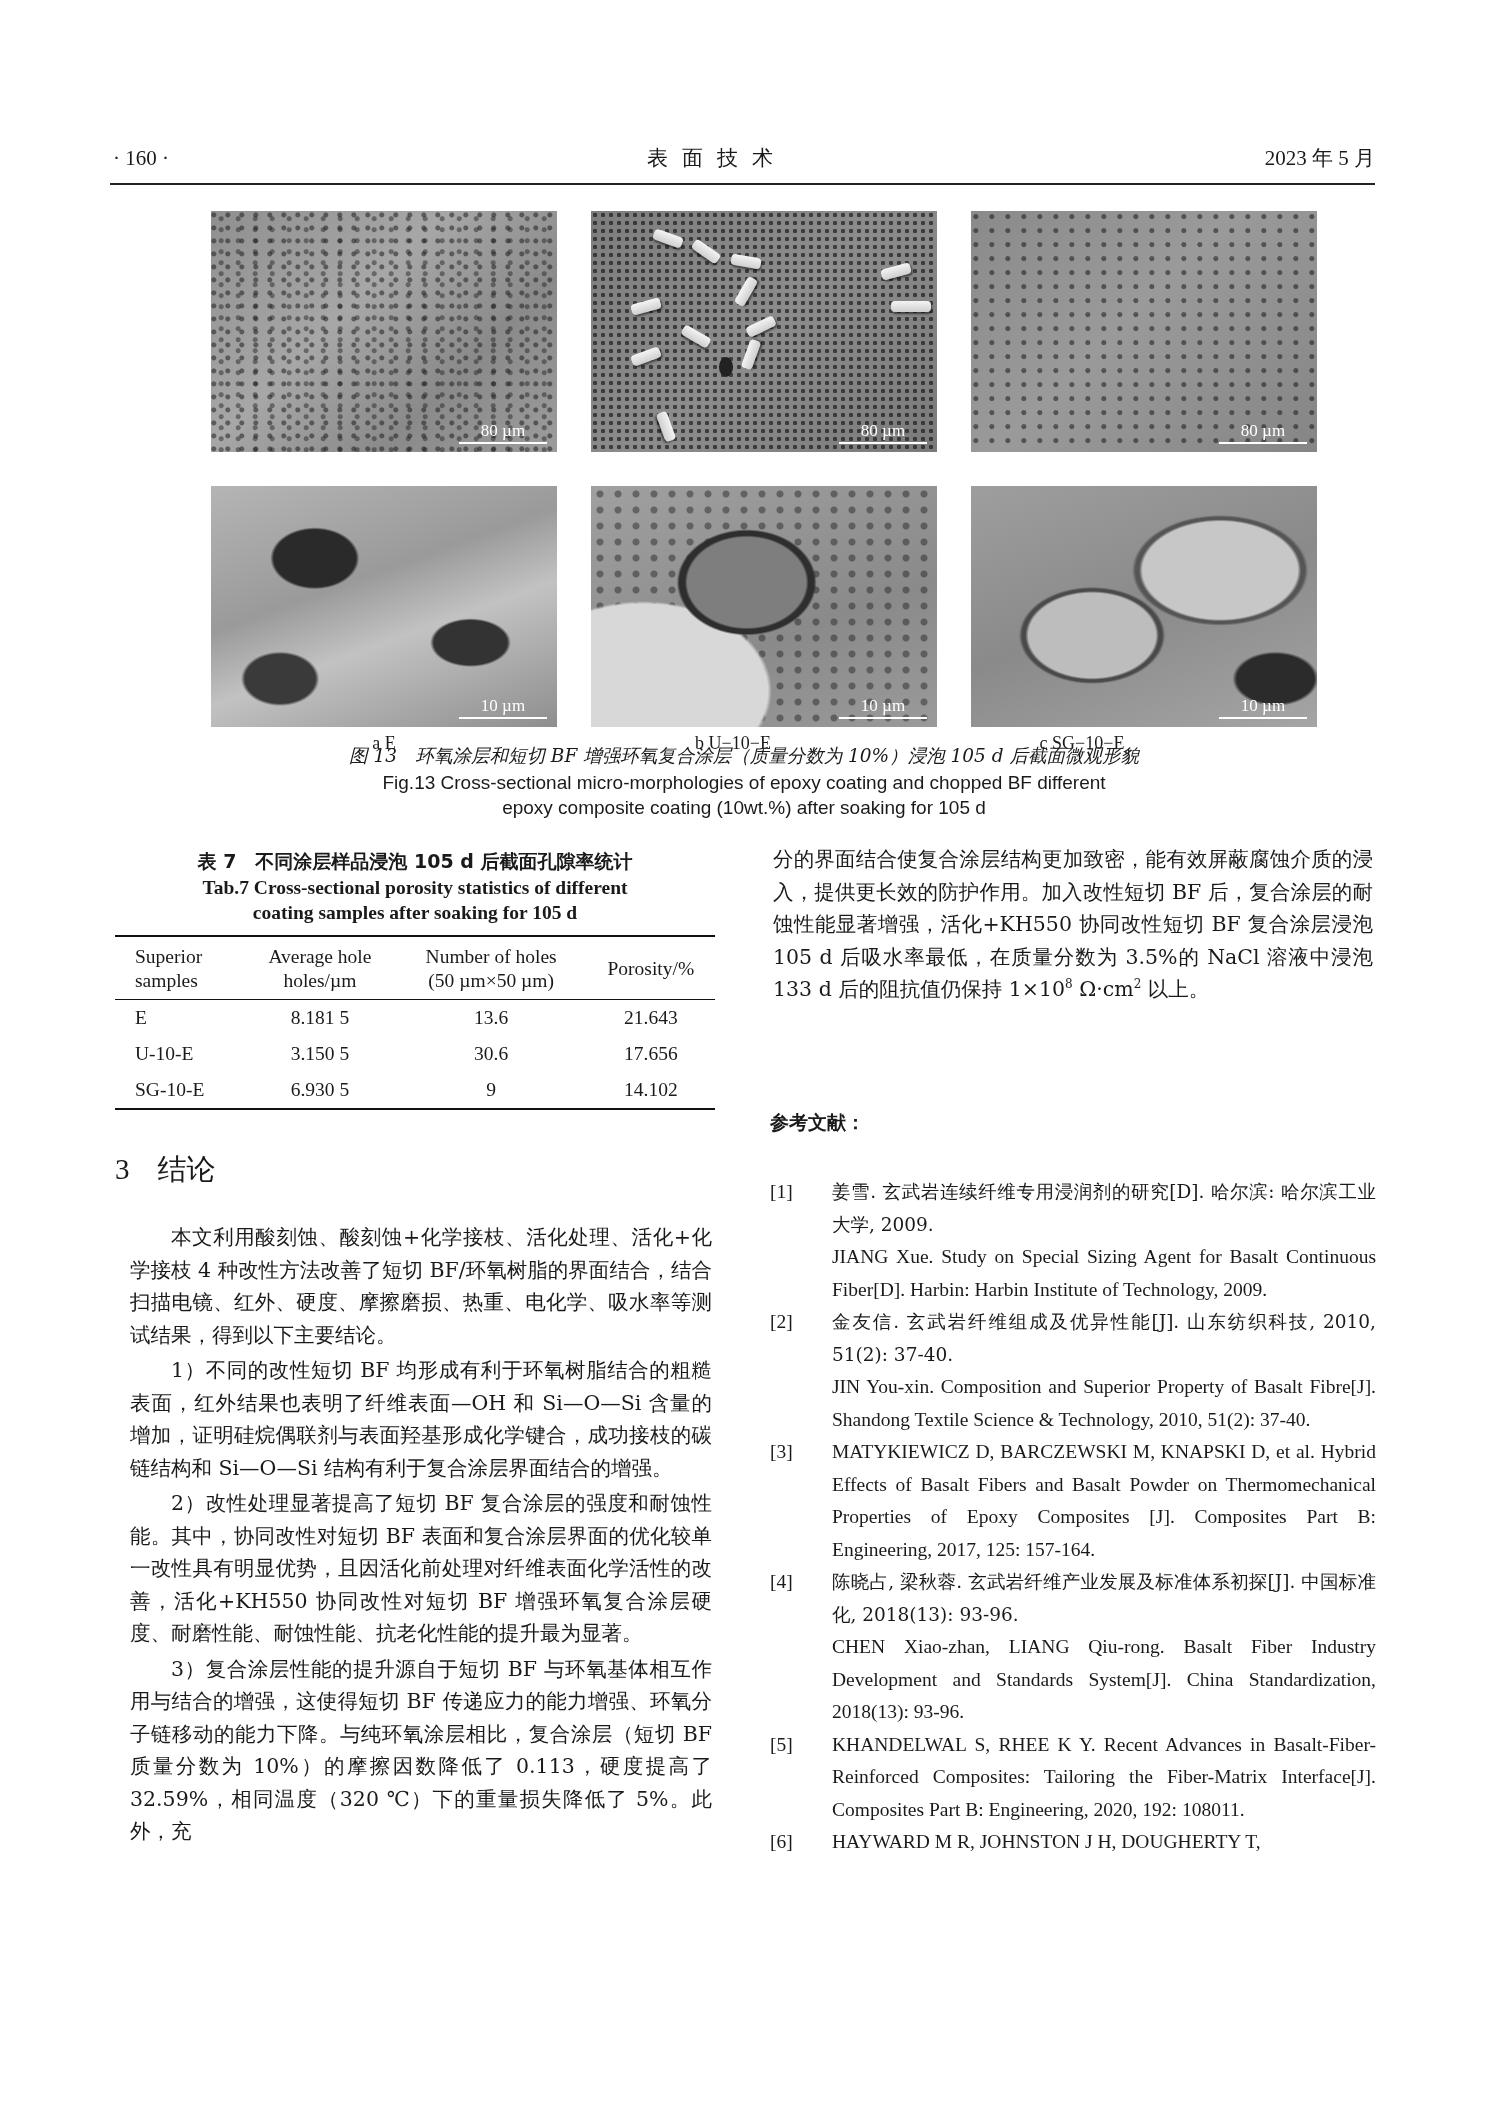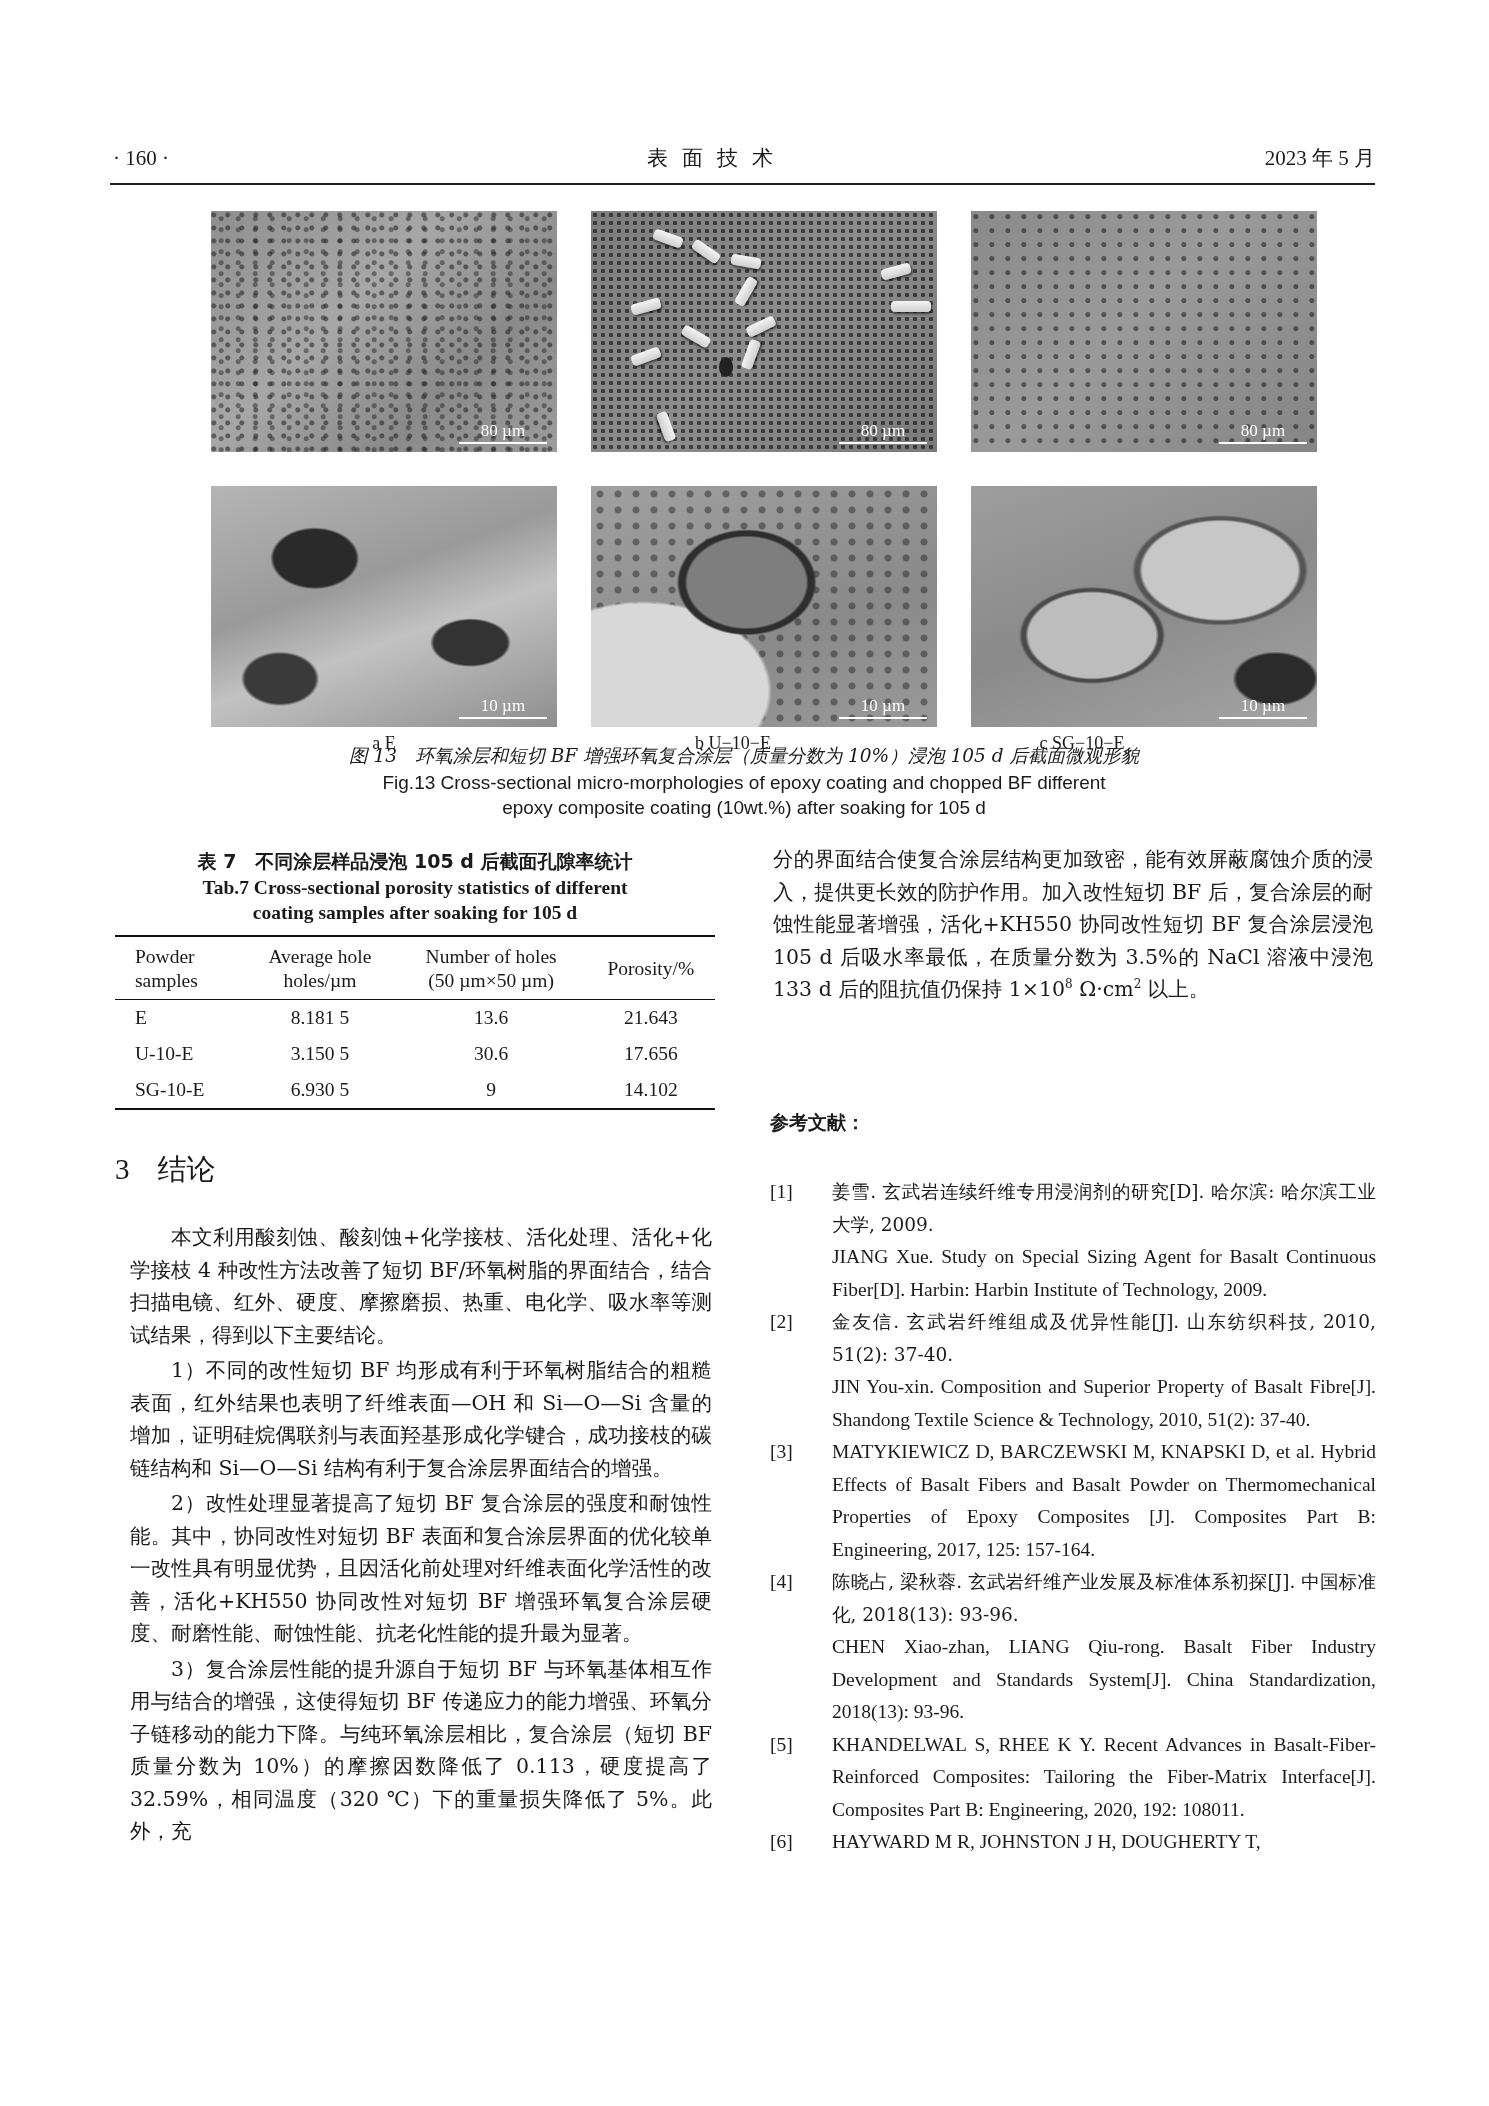--- a/index.html
+++ b/index.html
@@ -144,21 +144,21 @@
 
 <div class="leftcol">
   <div class="tab-cap">
     <div class="zh">表 7　不同涂层样品浸泡 105 d 后截面孔隙率统计</div>
     <div class="en">Tab.7 Cross-sectional porosity statistics of different</div>
     <div class="en">coating samples after soaking for 105 d</div>
   </div>
   <table class="data">
     <thead>
       <tr>
-        <th><span>Powder</span><br><span>samples</span></th>
+        <th><span>Superior</span><br><span>samples</span></th>
         <th><span>Average hole</span><br><span>holes/µm</span></th>
         <th><span>Number of holes</span><br><span>(50 µm×50 µm)</span></th>
         <th><span>Porosity/%</span></th>
       </tr>
     </thead>
     <tbody>
       <tr>
         <td>E</td>
         <td>8.181 5</td>
         <td>13.6</td>

